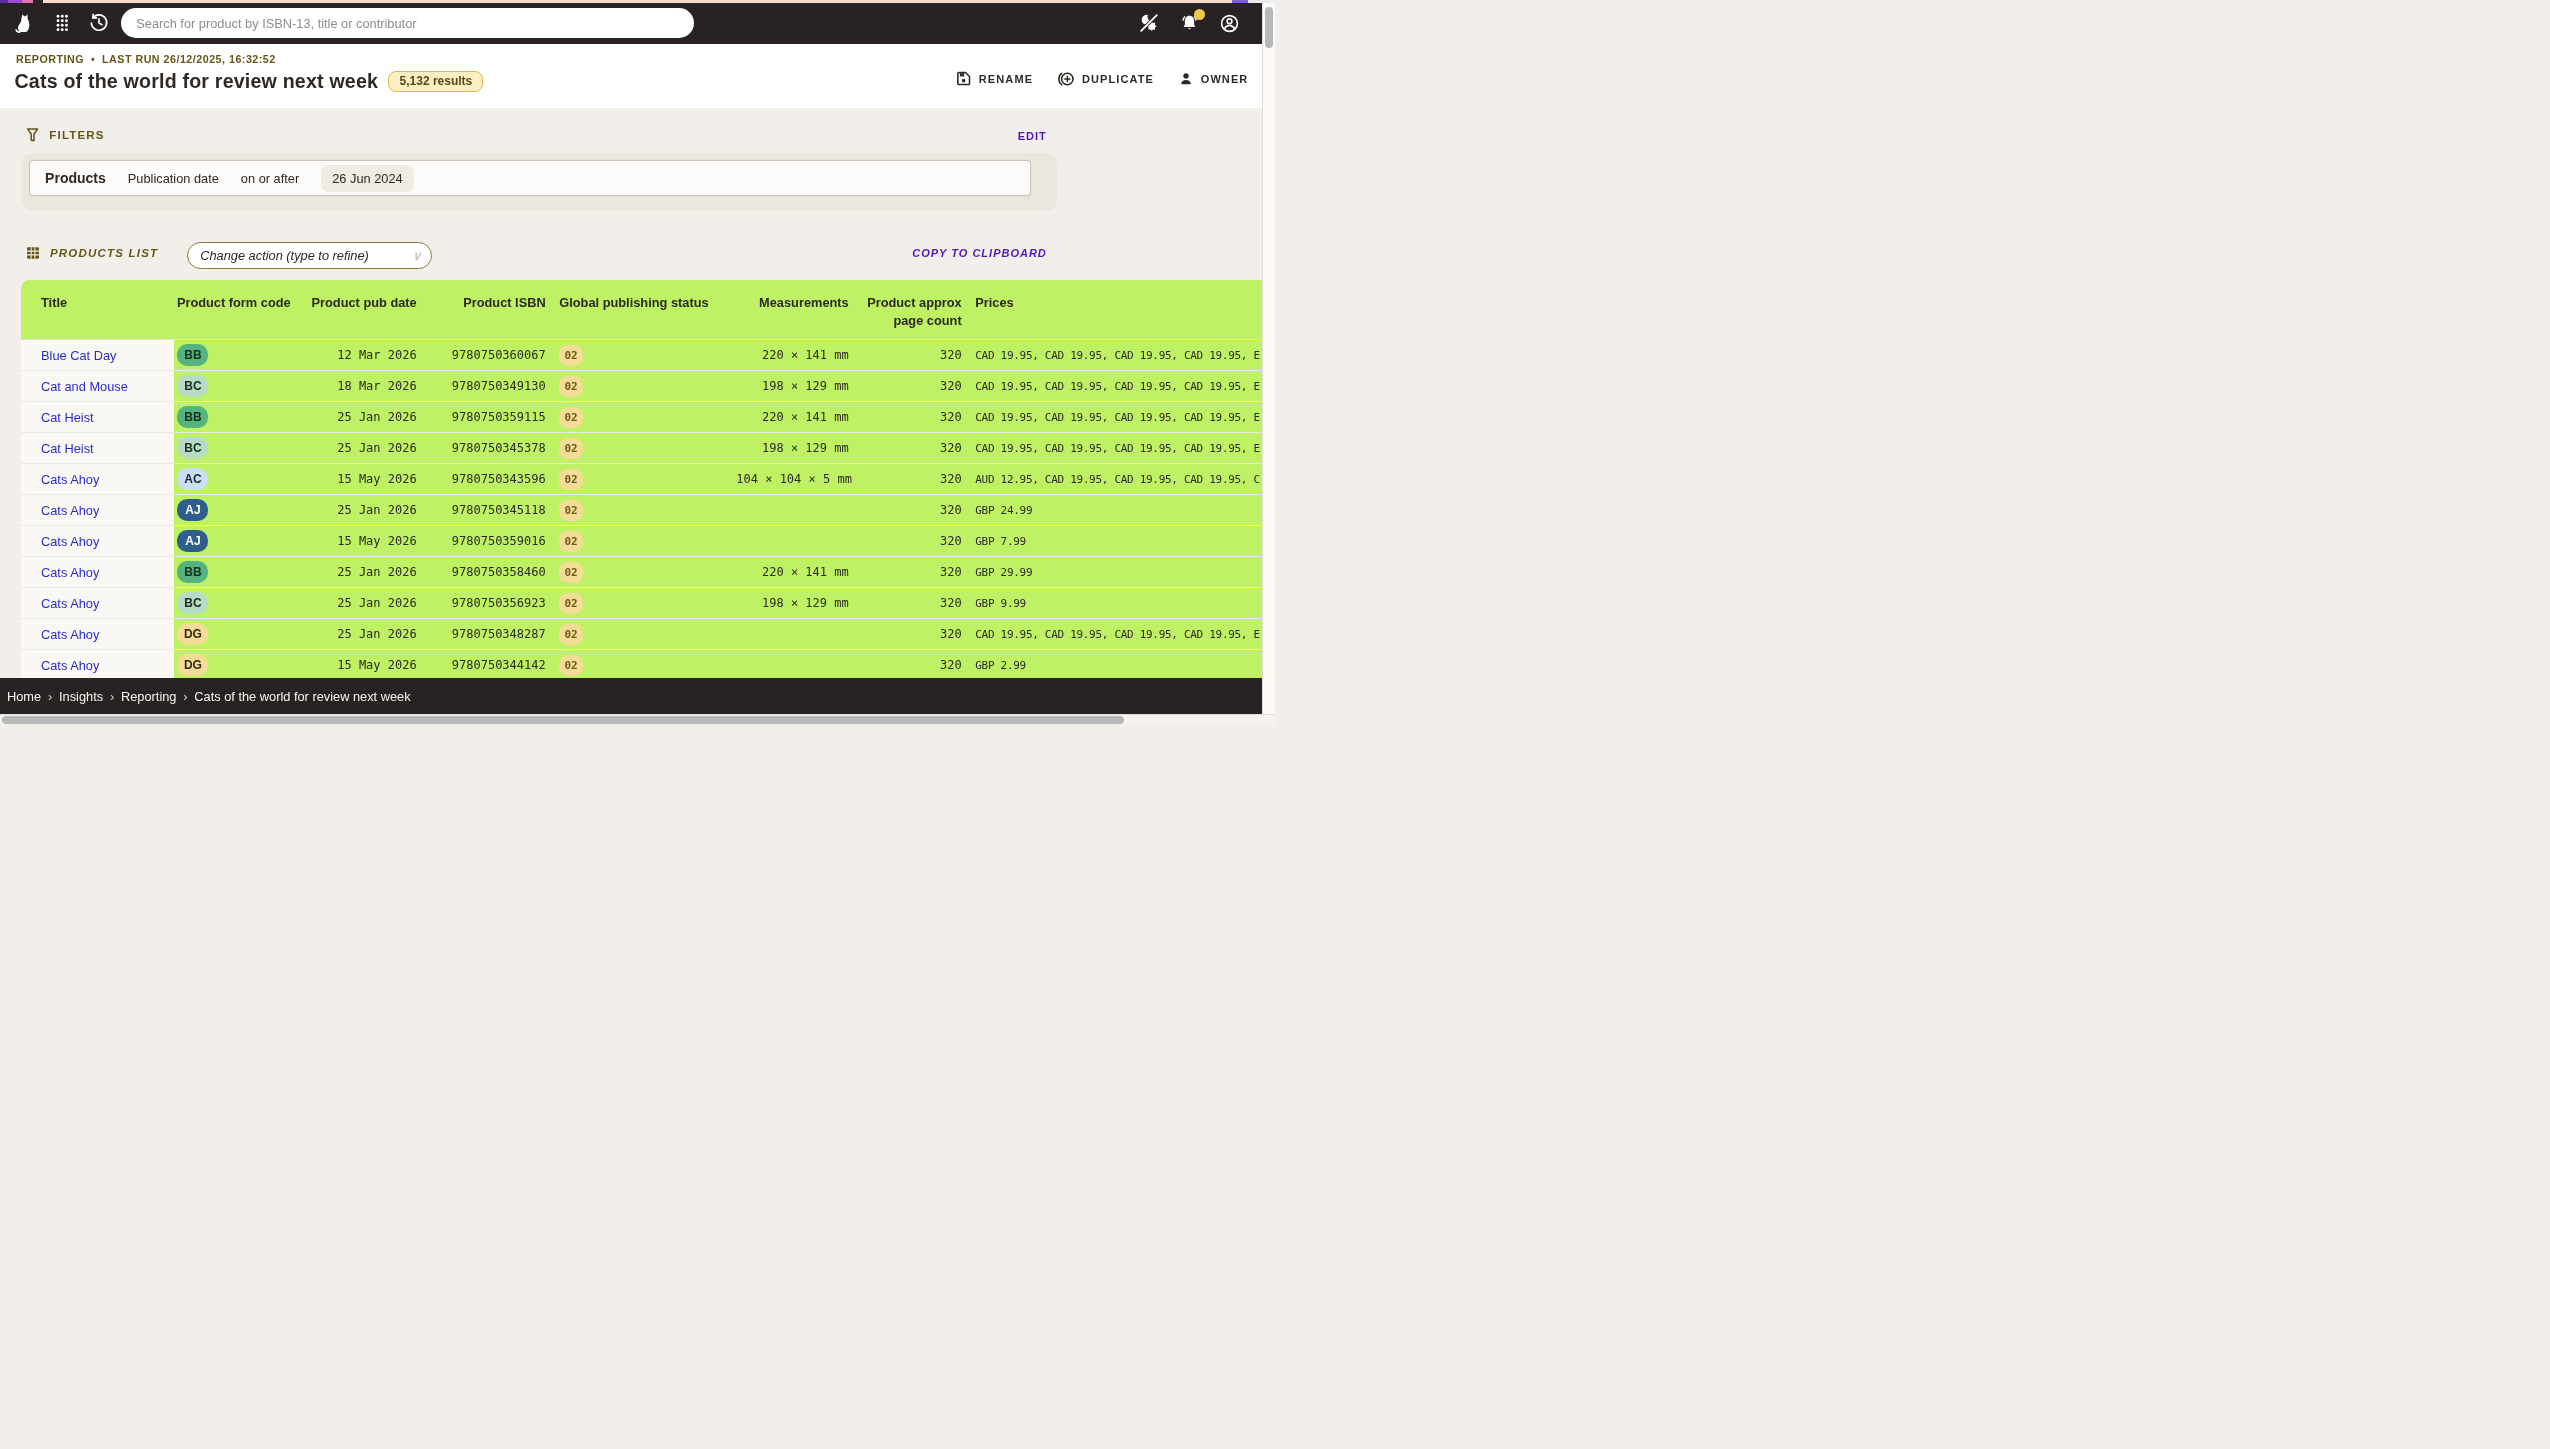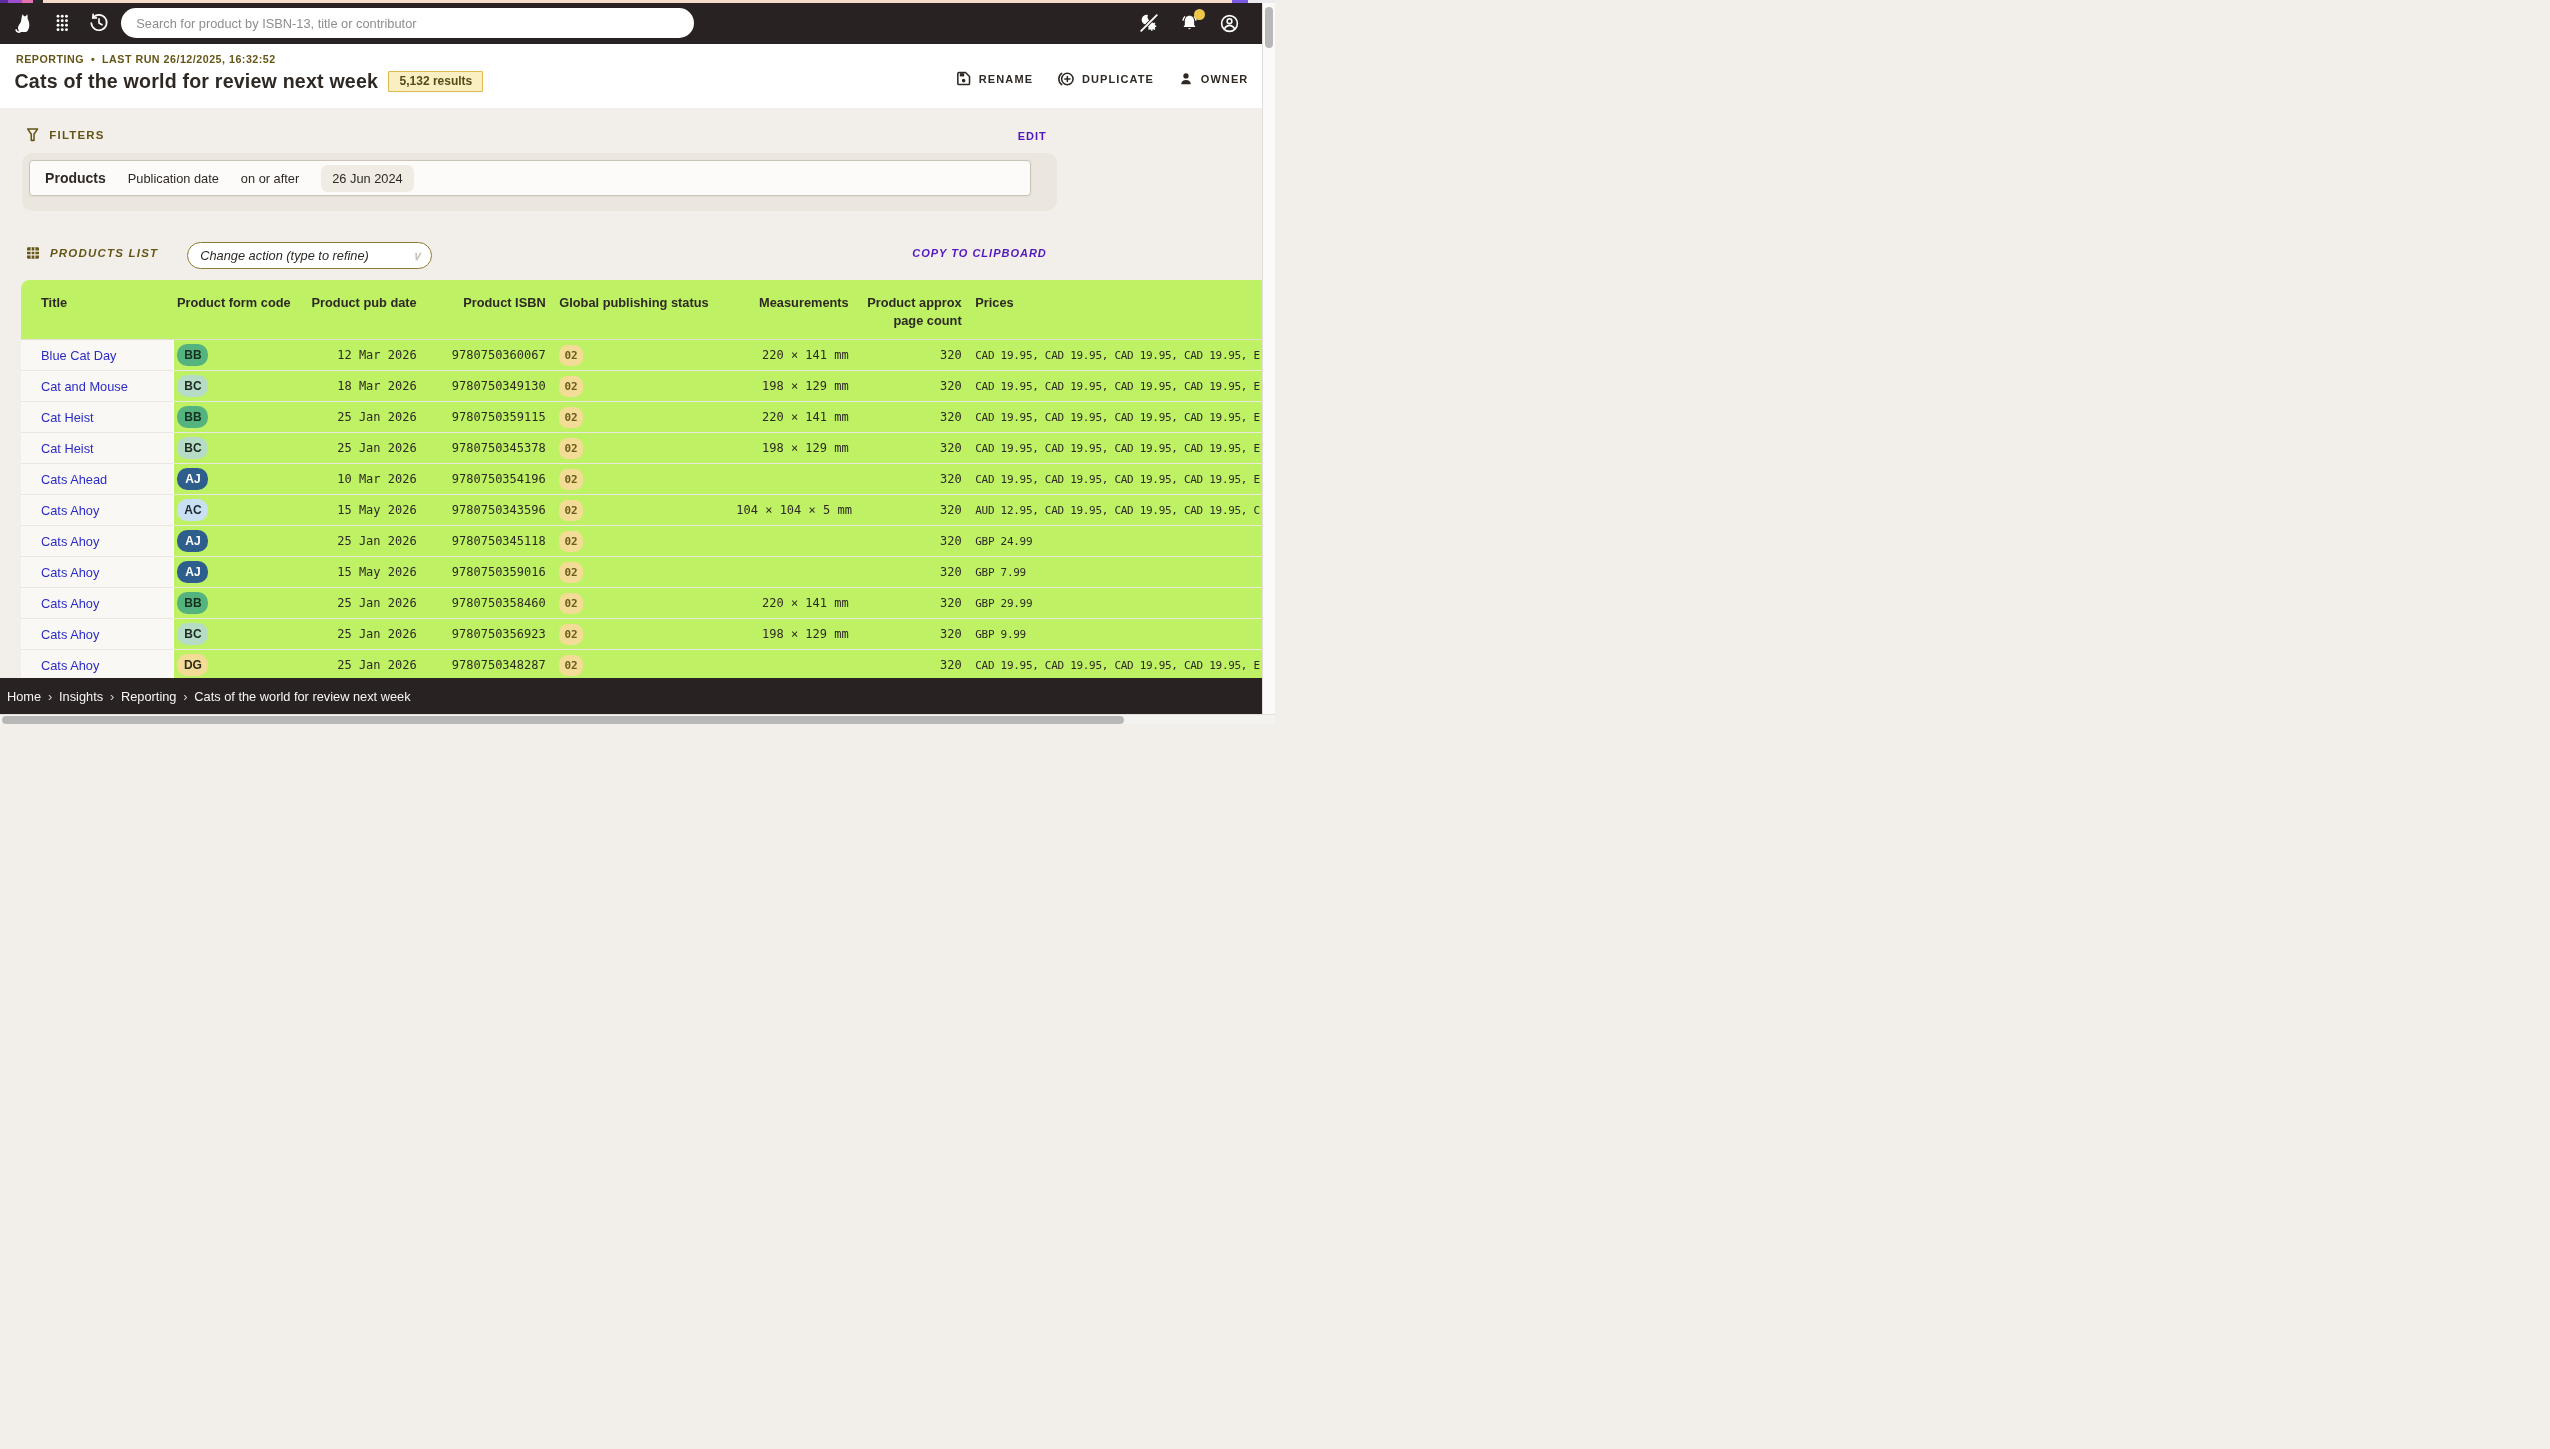--- a/index.html
+++ b/index.html
@@ -25,21 +25,21 @@
   .bell-wrap { position:relative; }
   .notif-dot { position:absolute; top:-4.3px; right:-5.1px; width:11px; height:11px; border-radius:50%; background:#f0c64a; }
 
   
   .page-header { position:absolute; top:44px; left:0; width:1262px; height:64px; background:#fff; z-index:5; }
   .kicker { margin:9.4px 0 0 16px; font-size:10.7px; font-weight:bold; letter-spacing:0.5px; color:#655617; }
   .kicker .sep { margin:0 3.4px; }
   .title-row { display:flex; align-items:center; margin:4.3px 0 0 14.5px; }
   .report-title { font-size:19.6px; font-weight:bold; color:#2e2924; letter-spacing:0.2px; }
   .results-badge { margin-left:10.2px; background:#faeec3; border:1.7px solid #e0b94e; color:#564a16;
-    font-size:12px; font-weight:bold; padding:2.6px 10.2px; border-radius:1px; white-space:nowrap; }
+    font-size:12px; font-weight:bold; padding:2.6px 10.2px; border-radius:8px; white-space:nowrap; }
   .header-actions { position:absolute; right:13.6px; top:25.6px; display:flex; gap:24px; align-items:center; }
   .action-btn { display:flex; align-items:center; gap:6.8px; font-size:11px; font-weight:bold;
     letter-spacing:1.1px; color:#2e2924; cursor:pointer; white-space:nowrap; }
 
   
   .content { position:absolute; top:108px; left:0; width:1262px; height:616px; background:#f2efea; overflow:hidden; }
 
   .filters-block { margin:19px 0 0 22px; width:1035px; position:relative; }
   .filters-head-row { display:flex; align-items:flex-end; padding:0 10.2px 0 2.6px; }
   .sec-head { display:flex; align-items:center; gap:9.4px; color:#655617; }
@@ -300,30 +300,20 @@
     <td class="c-title"><span class="title-link">Cat Heist</span></td>
     <td class="c-form"><span class="badge-form" style="background: rgb(183, 220, 198); color: rgb(29, 43, 34);">BC</span></td>
     <td class="ar num">25 Jan 2026</td>
     <td class="ar num">9780750345378</td>
     <td class="al"><span class="badge-status" style="background: rgb(243, 220, 150); color: rgb(107, 92, 30);">02</span></td>
     <td class="ar num">198 × 129 mm</td>
     <td class="ar num">320</td>
     <td class="al c-prices">CAD 19.95, CAD 19.95, CAD 19.95, CAD 19.95, E</td>
   </tr>
 
-  <tr>
-    <td class="c-title"><span class="title-link">Cats Ahead</span></td>
-    <td class="c-form"><span class="badge-form" style="background: rgb(46, 95, 140); color: rgb(255, 255, 255);">AJ</span></td>
-    <td class="ar num">10 Mar 2026</td>
-    <td class="ar num">9780750354196</td>
-    <td class="al"><span class="badge-status" style="background: rgb(243, 220, 150); color: rgb(107, 92, 30);">02</span></td>
-    <td class="ar num"></td>
-    <td class="ar num">320</td>
-    <td class="al c-prices">CAD 19.95, CAD 19.95, CAD 19.95, CAD 19.95, E</td>
-  </tr>
 
   <tr>
     <td class="c-title"><span class="title-link">Cats Ahoy</span></td>
     <td class="c-form"><span class="badge-form" style="background: rgb(201, 224, 242); color: rgb(29, 39, 51);">AC</span></td>
     <td class="ar num">15 May 2026</td>
     <td class="ar num">9780750343596</td>
     <td class="al"><span class="badge-status" style="background: rgb(243, 220, 150); color: rgb(107, 92, 30);">02</span></td>
     <td class="ar num">104 × 104 × 5 mm</td>
     <td class="ar num">320</td>
     <td class="al c-prices">AUD 12.95, CAD 19.95, CAD 19.95, CAD 19.95, C</td>

